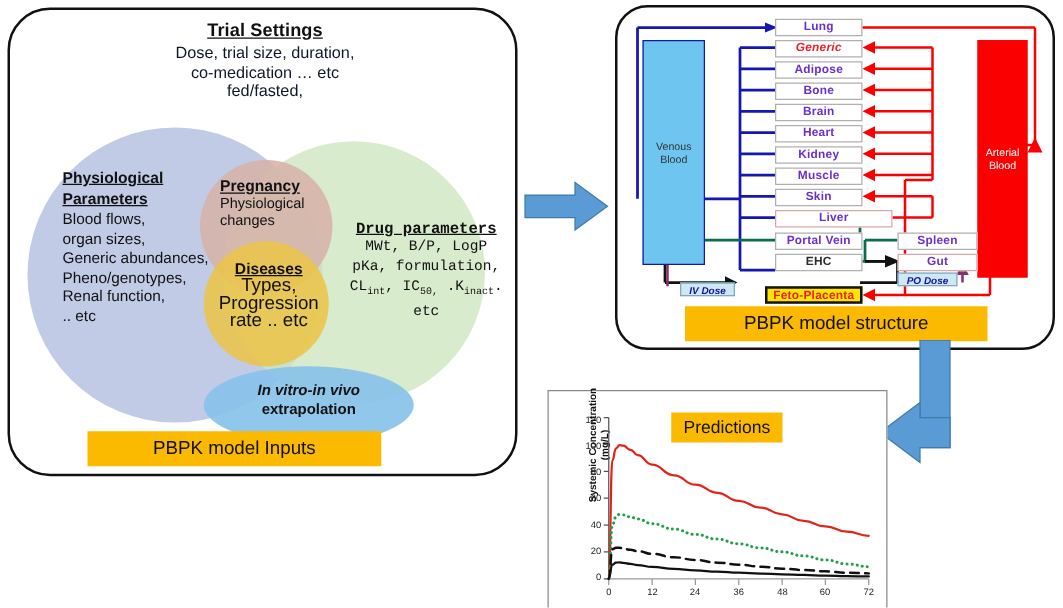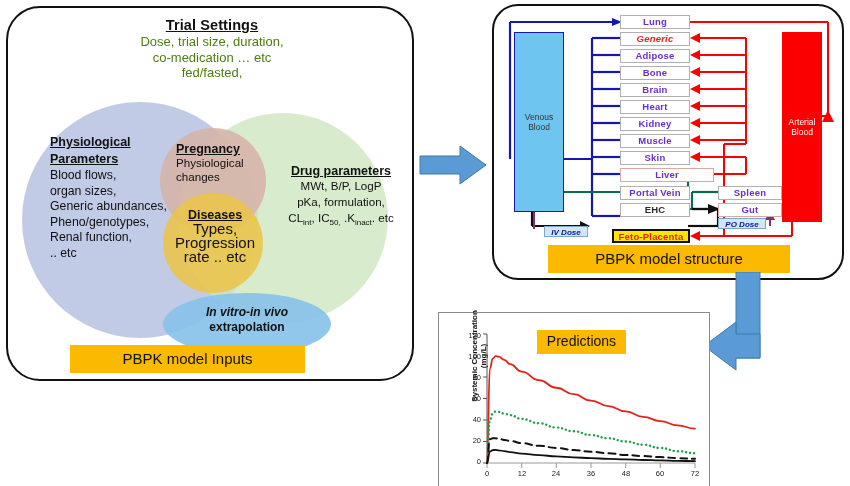--- a/index.html
+++ b/index.html
@@ -19,21 +19,21 @@
     position:absolute; left:492px; top:4px; width:352px; height:276px;
     border: 2.5px solid #111; border-radius: 26px; background:#fff;
   }
 
   
   .trial-wrap { position:absolute; left:0; top:8px; width:408px; text-align:center; }
   .trial-title {
     font-size: 14.5px; font-weight:bold; color:#111; text-decoration: underline;
     letter-spacing:.1px; display:inline-block;
   }
-  .trial-line { font-size: 13px; color:#4d7c0f; line-height: 15.5px; }
+  .trial-line { font-size: 13px; color:#0f172a; line-height: 15.5px; }
 
   
   .venn { position:absolute; left:0; top:0; width:408px; height:375px; }
   .circ { position:absolute; border-radius:50%; }
   .c-phys { left:14px; top:94px; width:236px; height:236px;
             background: rgba(178,190,224,.80); }
   .c-drug { left:170px; top:105px; width:210px; height:210px;
             background: rgba(205,230,190,.78); }
   .c-preg { left:152px; top:120px; width:106px; height:106px;
             background: rgba(214,179,168,.88); }
@@ -41,21 +41,21 @@
             background: rgba(235,196,73,.88); }
   .c-ivive{ left:155px; top:285px; width:168px; height:62px; border-radius:50%;
             background: rgba(137,194,234,.92); }
 
   .txtblk { position:absolute; color:#111; }
   .hdr { font-weight:bold; text-decoration:underline; font-size:12.5px; }
   .bdy { font-size:12.3px; line-height:15.5px; }
 
   .t-phys { left:42px; top:126px; width:150px; }
   .t-phys .hdr { line-height:17px; }
-  .t-drug { left:262px; top:156px; width:142px; text-align:center; font-size:11.6px; }
+  .t-drug { left:262px; top:168px; width:142px; text-align:center; font-size:11.6px;font-family:Liberation Mono, monospace; }
   .t-drug .bdy { font-size:11.6px; line-height:16px; }
   .t-preg { left:168px; top:134px; width:90px; text-align:left; }
   .t-preg .bdy { font-size:11.6px; line-height:14px; }
   .t-dis  { left:163px; top:200px; width:88px; text-align:center; }
   .t-dis  .bdy { font-size:15px; line-height:14px; }
   .t-ivive{ left:160px; top:297px; width:158px; text-align:center;
             font-style:italic; font-weight:bold; font-size:12px; line-height:15px; }
   .t-ivive .plain { font-style:normal; }
   sub { font-size:8px; }
 

